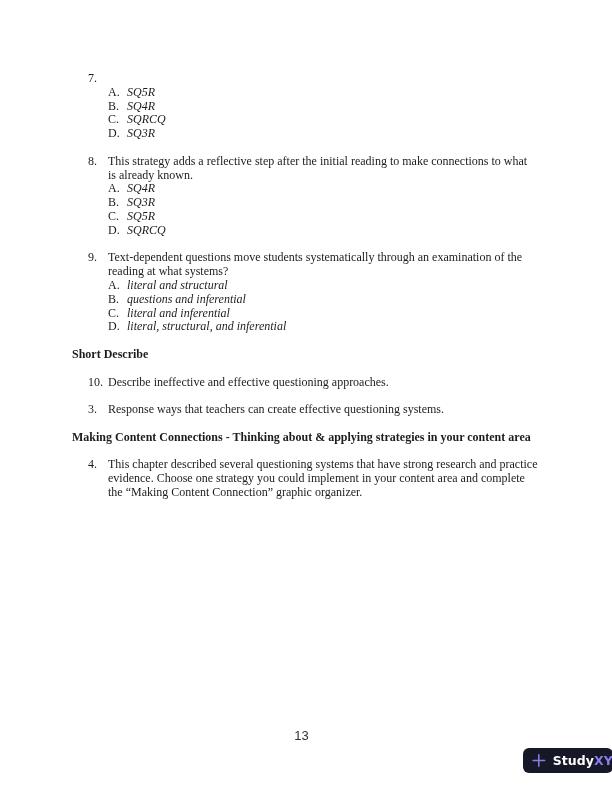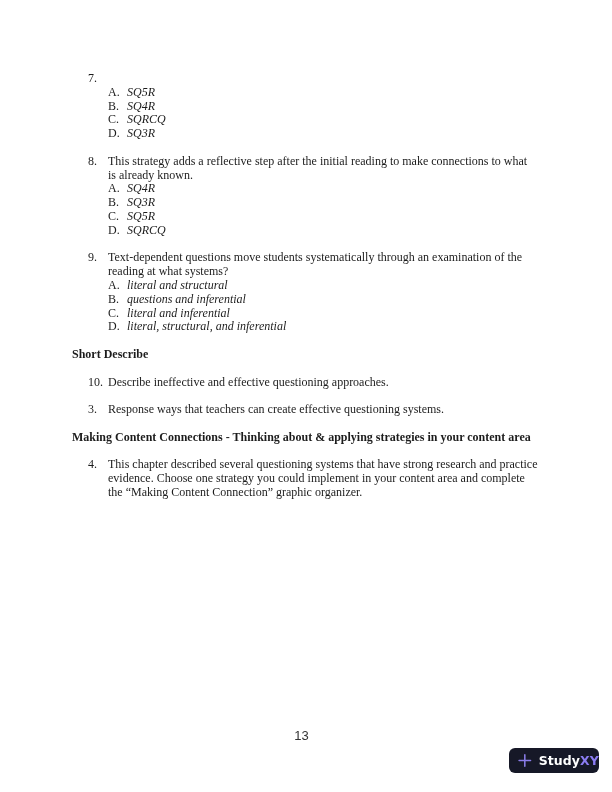--- a/index.html
+++ b/index.html
@@ -38,21 +38,21 @@
     left: 0;
     width: 603px;
     text-align: center;
     font-family: "Liberation Sans", sans-serif;
     font-size: 13px;
     color: #333333;
   }
 
   .brand-badge {
     position: absolute;
-    left: 509px;
+    left: 523px;
     top: 748px;
     width: 90px;
     height: 25px;
     background: #161827;
     border-radius: 6px;
     display: flex;
     align-items: center;
     padding-left: 9px;
     box-sizing: border-box;
   }

